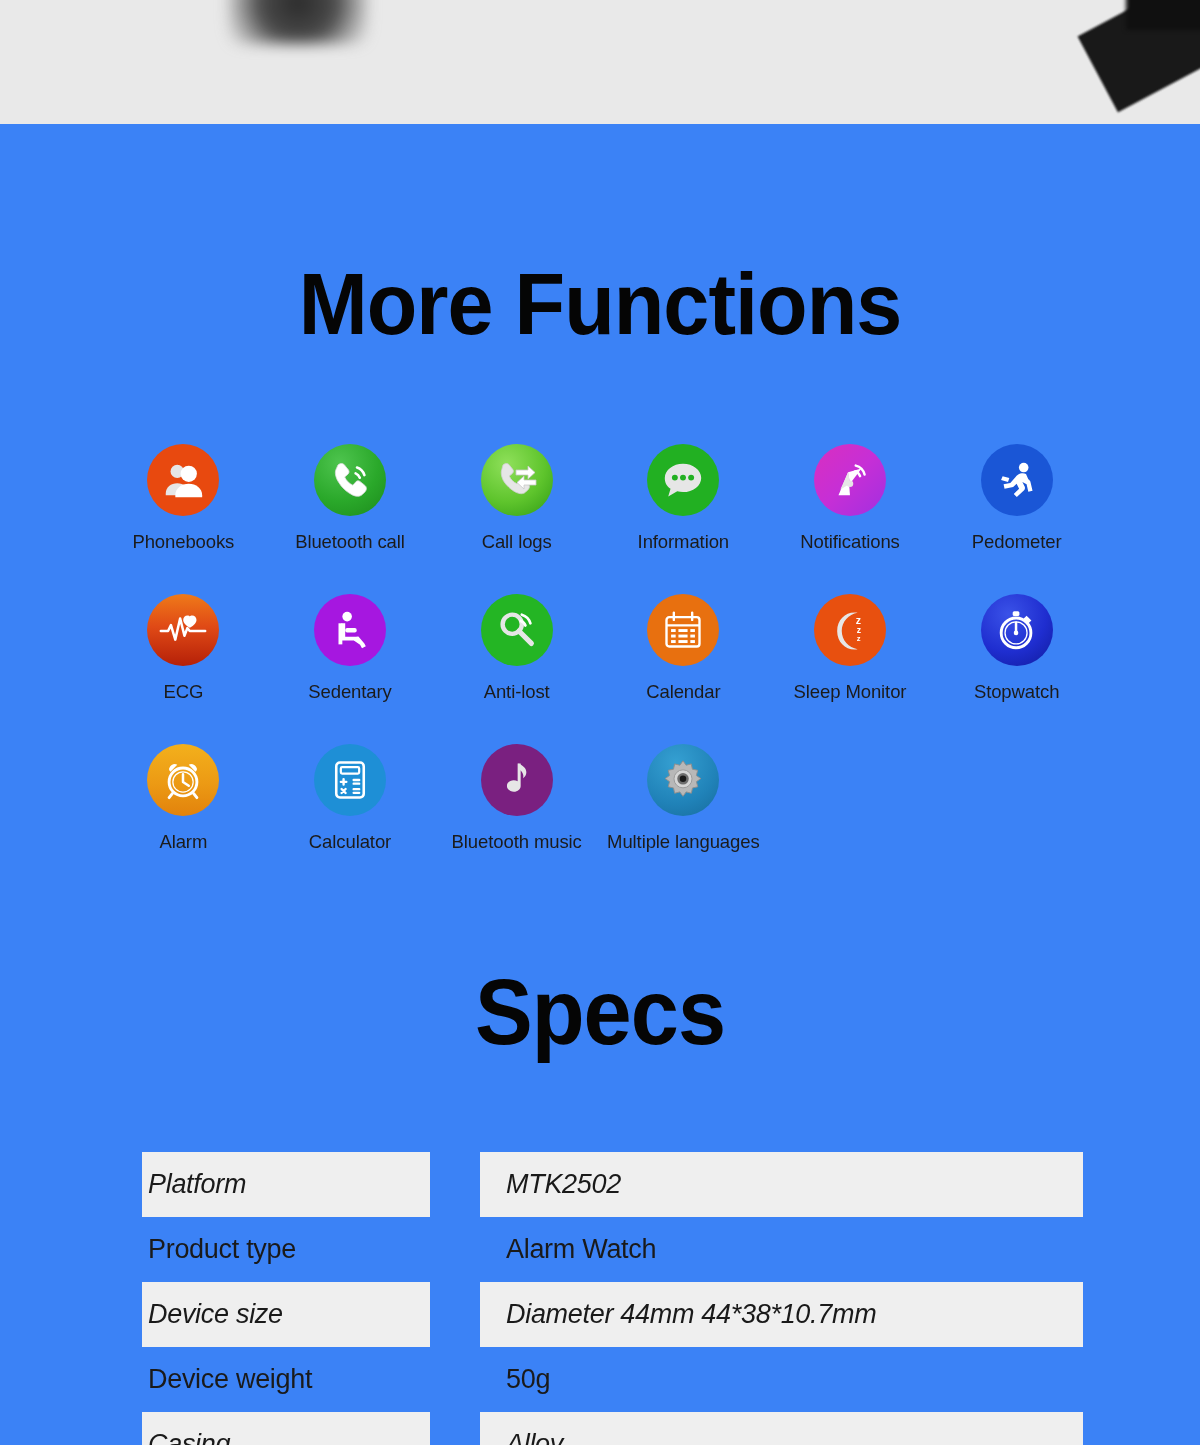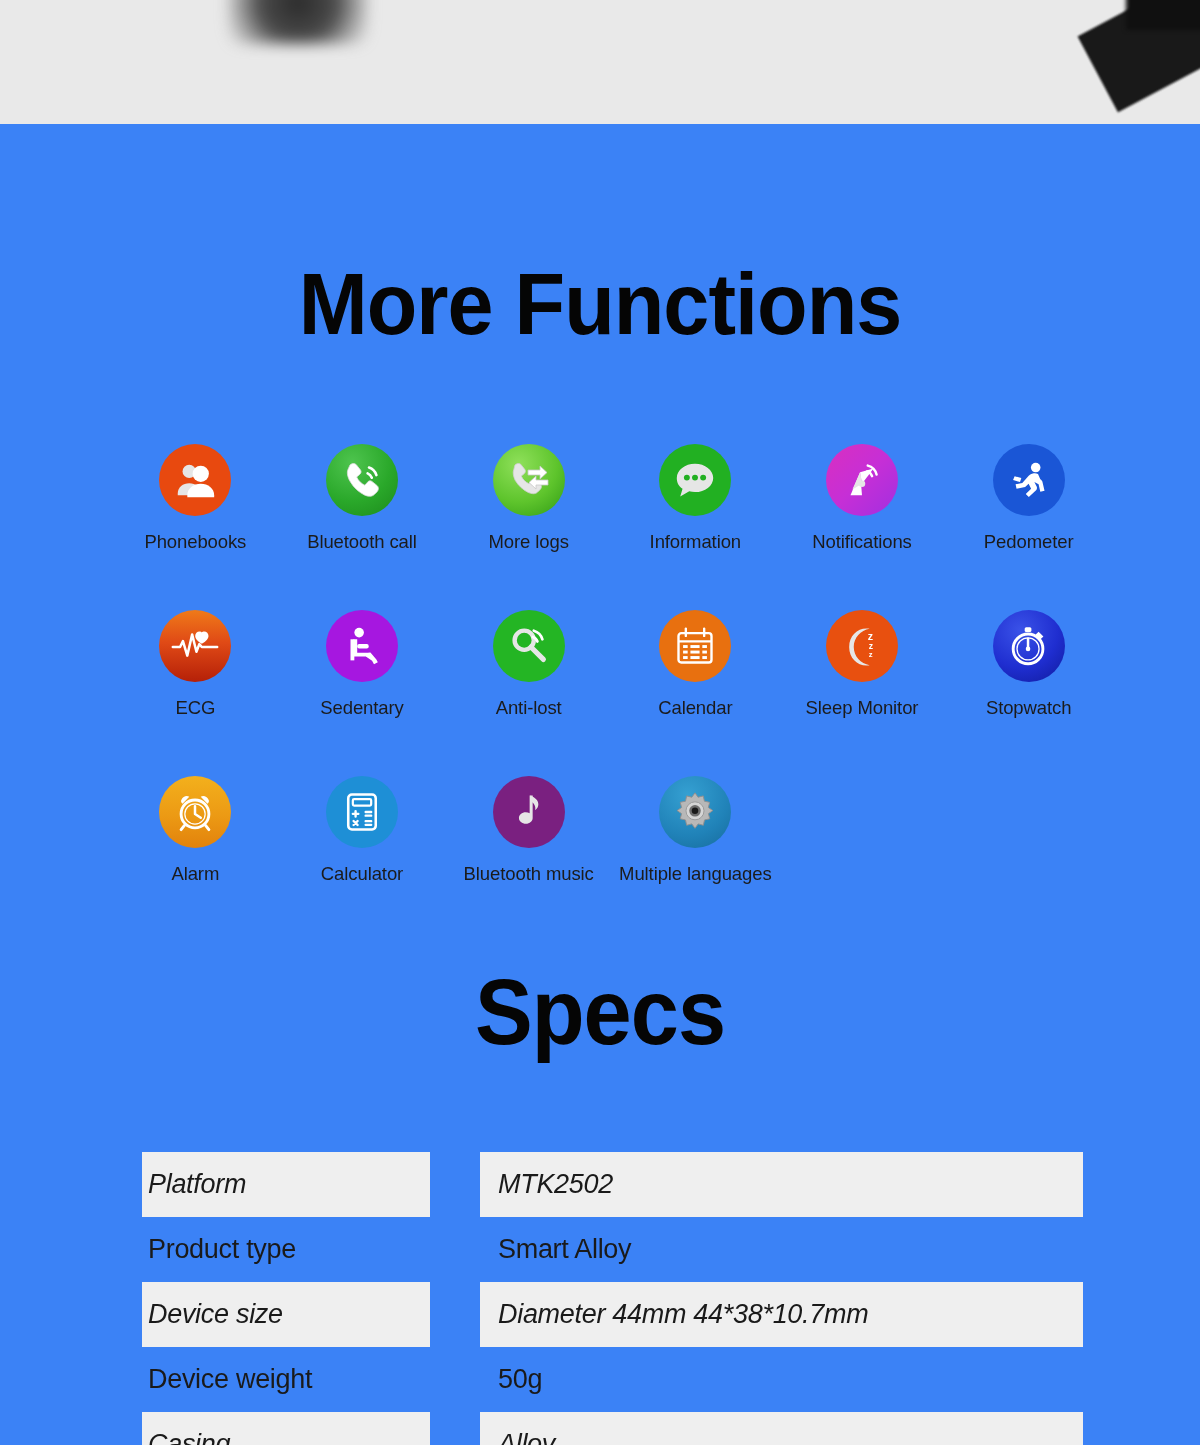--- a/index.html
+++ b/index.html
@@ -39,24 +39,24 @@
     position: absolute; left: 0; width: 1200px; text-align: center;
     font-family: "Liberation Sans Narrow", "Liberation Sans", sans-serif;
     font-weight: 700; color: #050505; letter-spacing: -1px;
     white-space: nowrap;
   }
   #heading-more { top: 252px; font-size: 88px; line-height: 104px; transform: scaleX(0.94); }
   #heading-specs { top: 958px; font-size: 92px; line-height: 108px; transform: scaleX(0.94); }
 
   
   .icon-grid {
-    position: absolute; left: 112px; top: 444px; width: 1000px;
+    position: absolute; left: 100px; top: 444px; width: 1000px;
     display: grid;
     grid-template-columns: repeat(6, 1fr);
-    row-gap: 32px;
+    row-gap: 16px;
   }
   .icon-cell {
     display: flex; flex-direction: column; align-items: center;
     height: 134px;
   }
   .icon-circle {
     width: 72px; height: 72px; border-radius: 50%;
     display: flex; align-items: center; justify-content: center;
     position: relative; overflow: hidden;
   }
@@ -69,21 +69,21 @@
 
   
   .specs-table { position: absolute; left: 142px; top: 1152px; width: 941px; }
   .spec-row { display: flex; height: 65px; align-items: stretch; }
   .spec-key, .spec-val {
     display: flex; align-items: center;
     font-size: 27px; color: #1a1a1a; letter-spacing: -0.3px;
     font-family: "Liberation Sans", sans-serif;
   }
   .spec-key { width: 288px; padding-left: 6px; }
-  .spec-val { width: 603px; margin-left: 50px; padding-left: 18px; }
+  .spec-val { width: 603px; margin-left: 50px; padding-left: 26px; }
   .spec-row.shaded .spec-key, .spec-row.shaded .spec-val { background: #efefef; font-style: italic; }
 </style>
 </head>
 <body>
 
 <div class="page">
 
   <div class="top-band">
     <div class="blur-blob"></div>
     <div class="corner-wedge"></div>
@@ -117,21 +117,21 @@
         <div class="icon-label">Bluetooth call</div>
       </div>
       <div class="icon-cell">
         <div class="icon-circle" style="background: radial-gradient(circle at 36% 28%, rgb(143, 224, 90) 0%, rgb(94, 196, 44) 55%, rgb(47, 154, 20) 100%);">
           <svg width="50" height="50" viewBox="0 0 50 50">
         <path d="M11 10c2-2 5-2 6.3 0l3.6 4.6c.9 1.4.5 3-.8 4.1l-2.8 2.4c1.3 3.2 4.3 6.2 7.6 7.6l2.4-2.8c1.1-1.3 2.8-1.7 4.1-.8l4.6 3.6c1.9 1.5 1.9 4.2 0 6l-2.4 2.4c-2.2 2.2-6 2-9.7.2-4.7-2.3-9.6-6.8-12.6-11.8-1.8-3.5-2.8-8.2-1.5-11z" fill="#e6e6e6" stroke="#cfcfcf" stroke-width="0.8"></path>
         <path d="M24 15h12v-4l7 6.5-7 6.5v-4H24z" fill="white" stroke="#c9c9c9" stroke-width="0.8"></path>
         <path d="M44 25H32v-4l-7 6.5 7 6.5v-4h12z" fill="white" stroke="#c9c9c9" stroke-width="0.8"></path>
           </svg>
         </div>
-        <div class="icon-label">More logs</div>
+        <div class="icon-label">Call logs</div>
       </div>
       <div class="icon-cell">
         <div class="icon-circle" style="background: rgb(34, 176, 34);">
           <svg width="46" height="46" viewBox="0 0 48 48">
         <path d="M24 7c10.5 0 19 6.6 19 14.8S34.5 36.6 24 36.6c-2.1 0-4.1-.3-6-.8l-9.4 5.4 2.4-8.2C6.6 30.2 5 26.2 5 21.8 5 13.6 13.5 7 24 7z" fill="#e6e6e6"></path>
         <circle cx="15.5" cy="21.5" r="3.1" fill="#22b022"></circle>
         <circle cx="24" cy="21.5" r="3.1" fill="#22b022"></circle>
         <circle cx="32.5" cy="21.5" r="3.1" fill="#22b022"></circle>
           </svg>
         </div>
@@ -285,21 +285,21 @@
       </div>
     </div>
 
   <div class="specs-table" id="specs-table">
       <div class="spec-row shaded">
         <div class="spec-key">Platform</div>
         <div class="spec-val">MTK2502</div>
       </div>
       <div class="spec-row">
         <div class="spec-key">Product type</div>
-        <div class="spec-val">Smart Alloy</div>
+        <div class="spec-val">Alarm Watch</div>
       </div>
       <div class="spec-row shaded">
         <div class="spec-key">Device size</div>
         <div class="spec-val">Diameter 44mm  44*38*10.7mm</div>
       </div>
       <div class="spec-row">
         <div class="spec-key">Device weight</div>
         <div class="spec-val">50g</div>
       </div>
       <div class="spec-row shaded">

